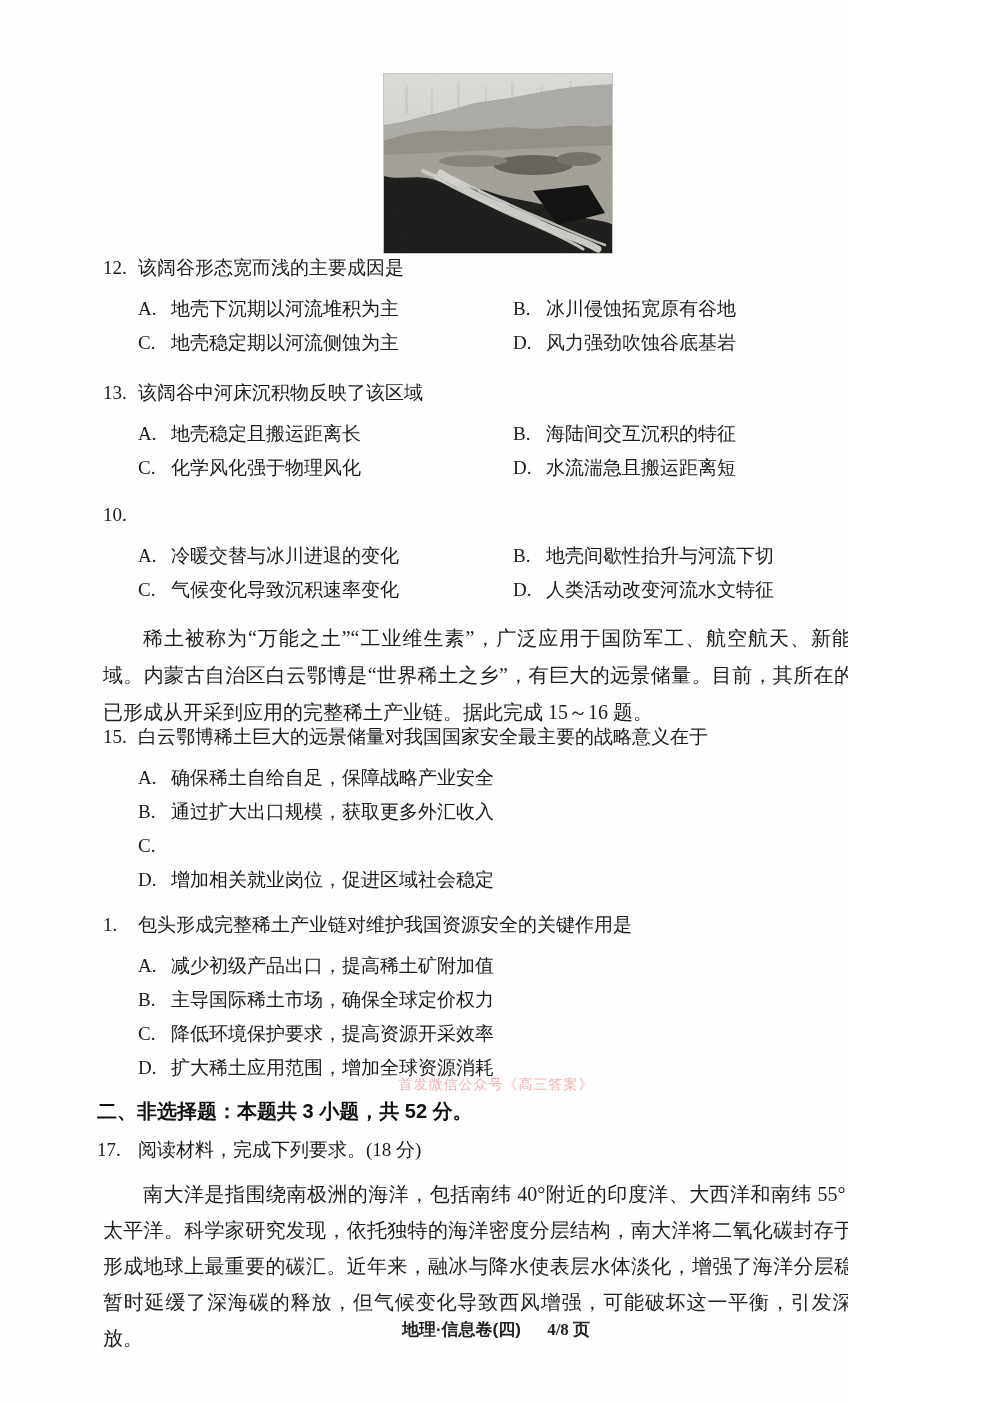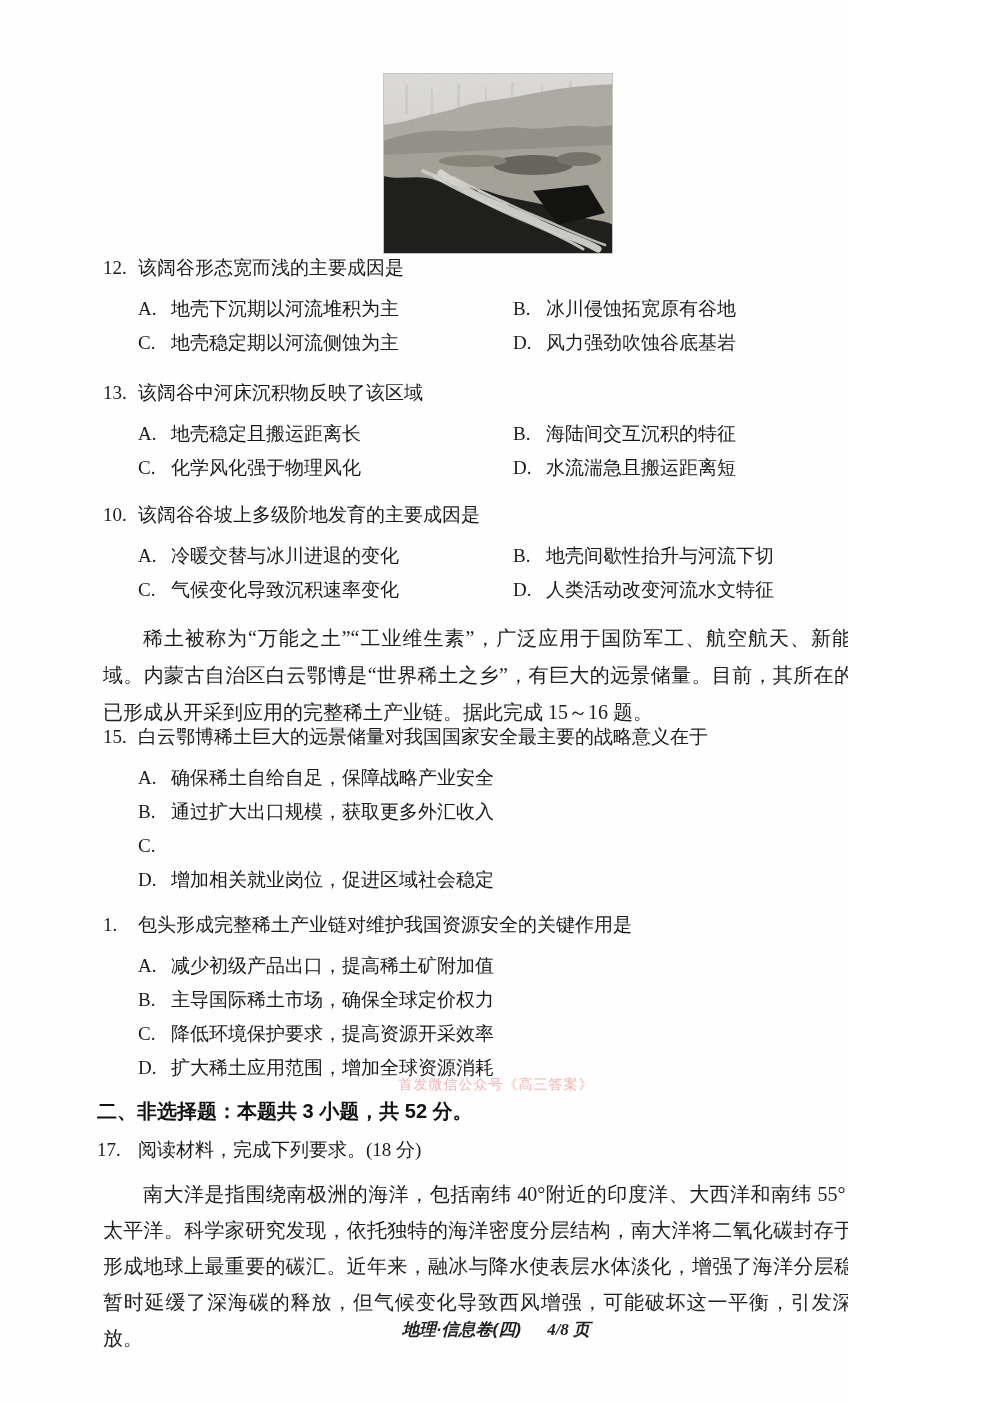--- a/index.html
+++ b/index.html
@@ -18,21 +18,21 @@
   .col-l{width:375px;flex:none;}
   .lab{flex:none;width:33px;}
   .passage{position:absolute;left:103px;width:812px;margin:0;
     font-size:20px;line-height:37px;text-align:justify;text-indent:2em;color:#1e1e1e;}
   .passage.p17{line-height:36px;}
   .watermark{position:absolute;left:0;top:1076px;width:992px;text-align:center;
     font-size:14px;letter-spacing:1px;}
   .section-head{position:absolute;left:97px;top:1099px;width:820px;
     font-family:"Liberation Sans","DejaVu Sans",sans-serif;font-weight:bold;
     font-size:20px;line-height:24px;color:#111;}
-  .footer{position:absolute;left:0;top:1318px;width:992px;text-align:center;font-size:17px;color:#222;font-style:italic;}
+  .footer{position:absolute;left:0;top:1318px;width:992px;text-align:center;font-size:17px;color:#222;}
   .footer .f-title{font-family:"Liberation Sans","DejaVu Sans",sans-serif;font-weight:bold;margin-right:22px;}
   .footer .f-page{font-weight:bold;}
 </style>
 </head>
 <body>
 
 <div class="page">
 
   <svg class="photo" viewBox="0 0 230 181" xmlns="http://www.w3.org/2000/svg">
     <defs>
@@ -124,21 +124,20 @@
       <span class="opt">
         <span class="lab">D.</span>
         <span>水流湍急且搬运距离短</span>
       </span>
     </div>
   </section>
 
   <section class="q" style="top:503px">
     <div class="stem">
       <span class="qnum">10.</span>
-      <span>该阔谷谷坡上多级阶地发育的主要成因是</span>
     </div>
     <div class="row">
       <span class="opt col-l">
         <span class="lab">A.</span>
         <span>冷暖交替与冰川进退的变化</span>
       </span>
       <span class="opt">
         <span class="lab">B.</span>
         <span>地壳间歇性抬升与河流下切</span>
       </span>

